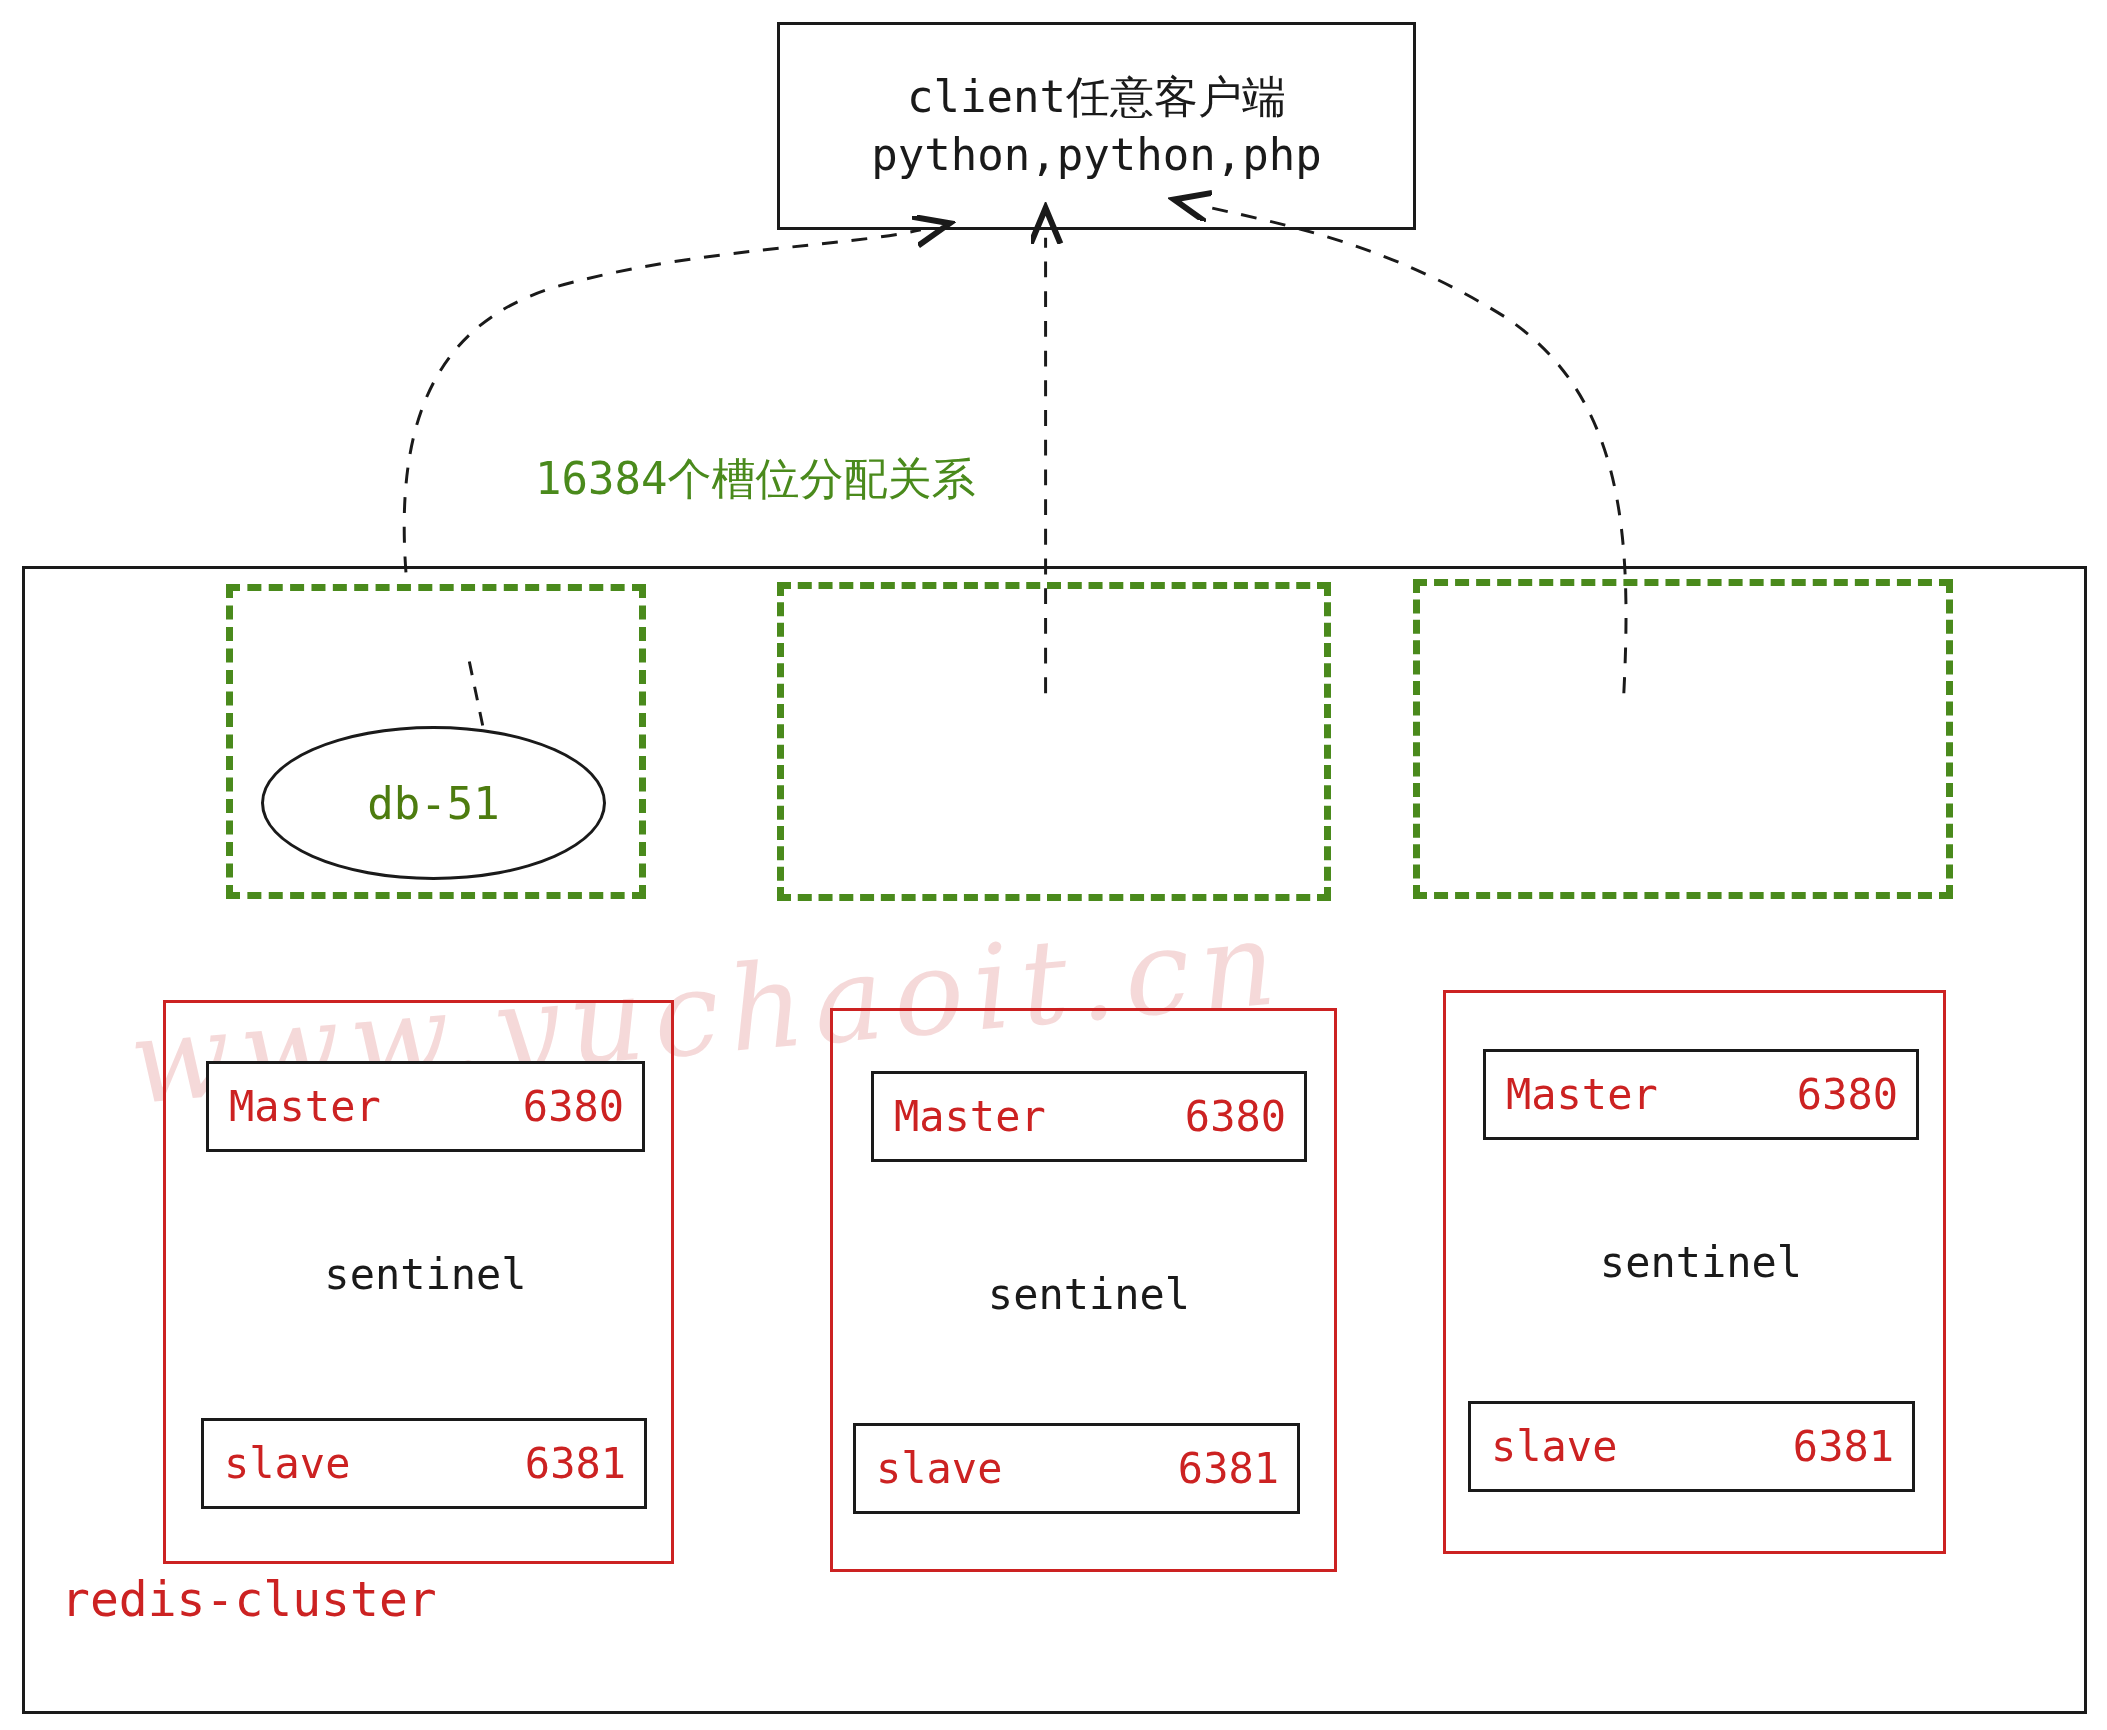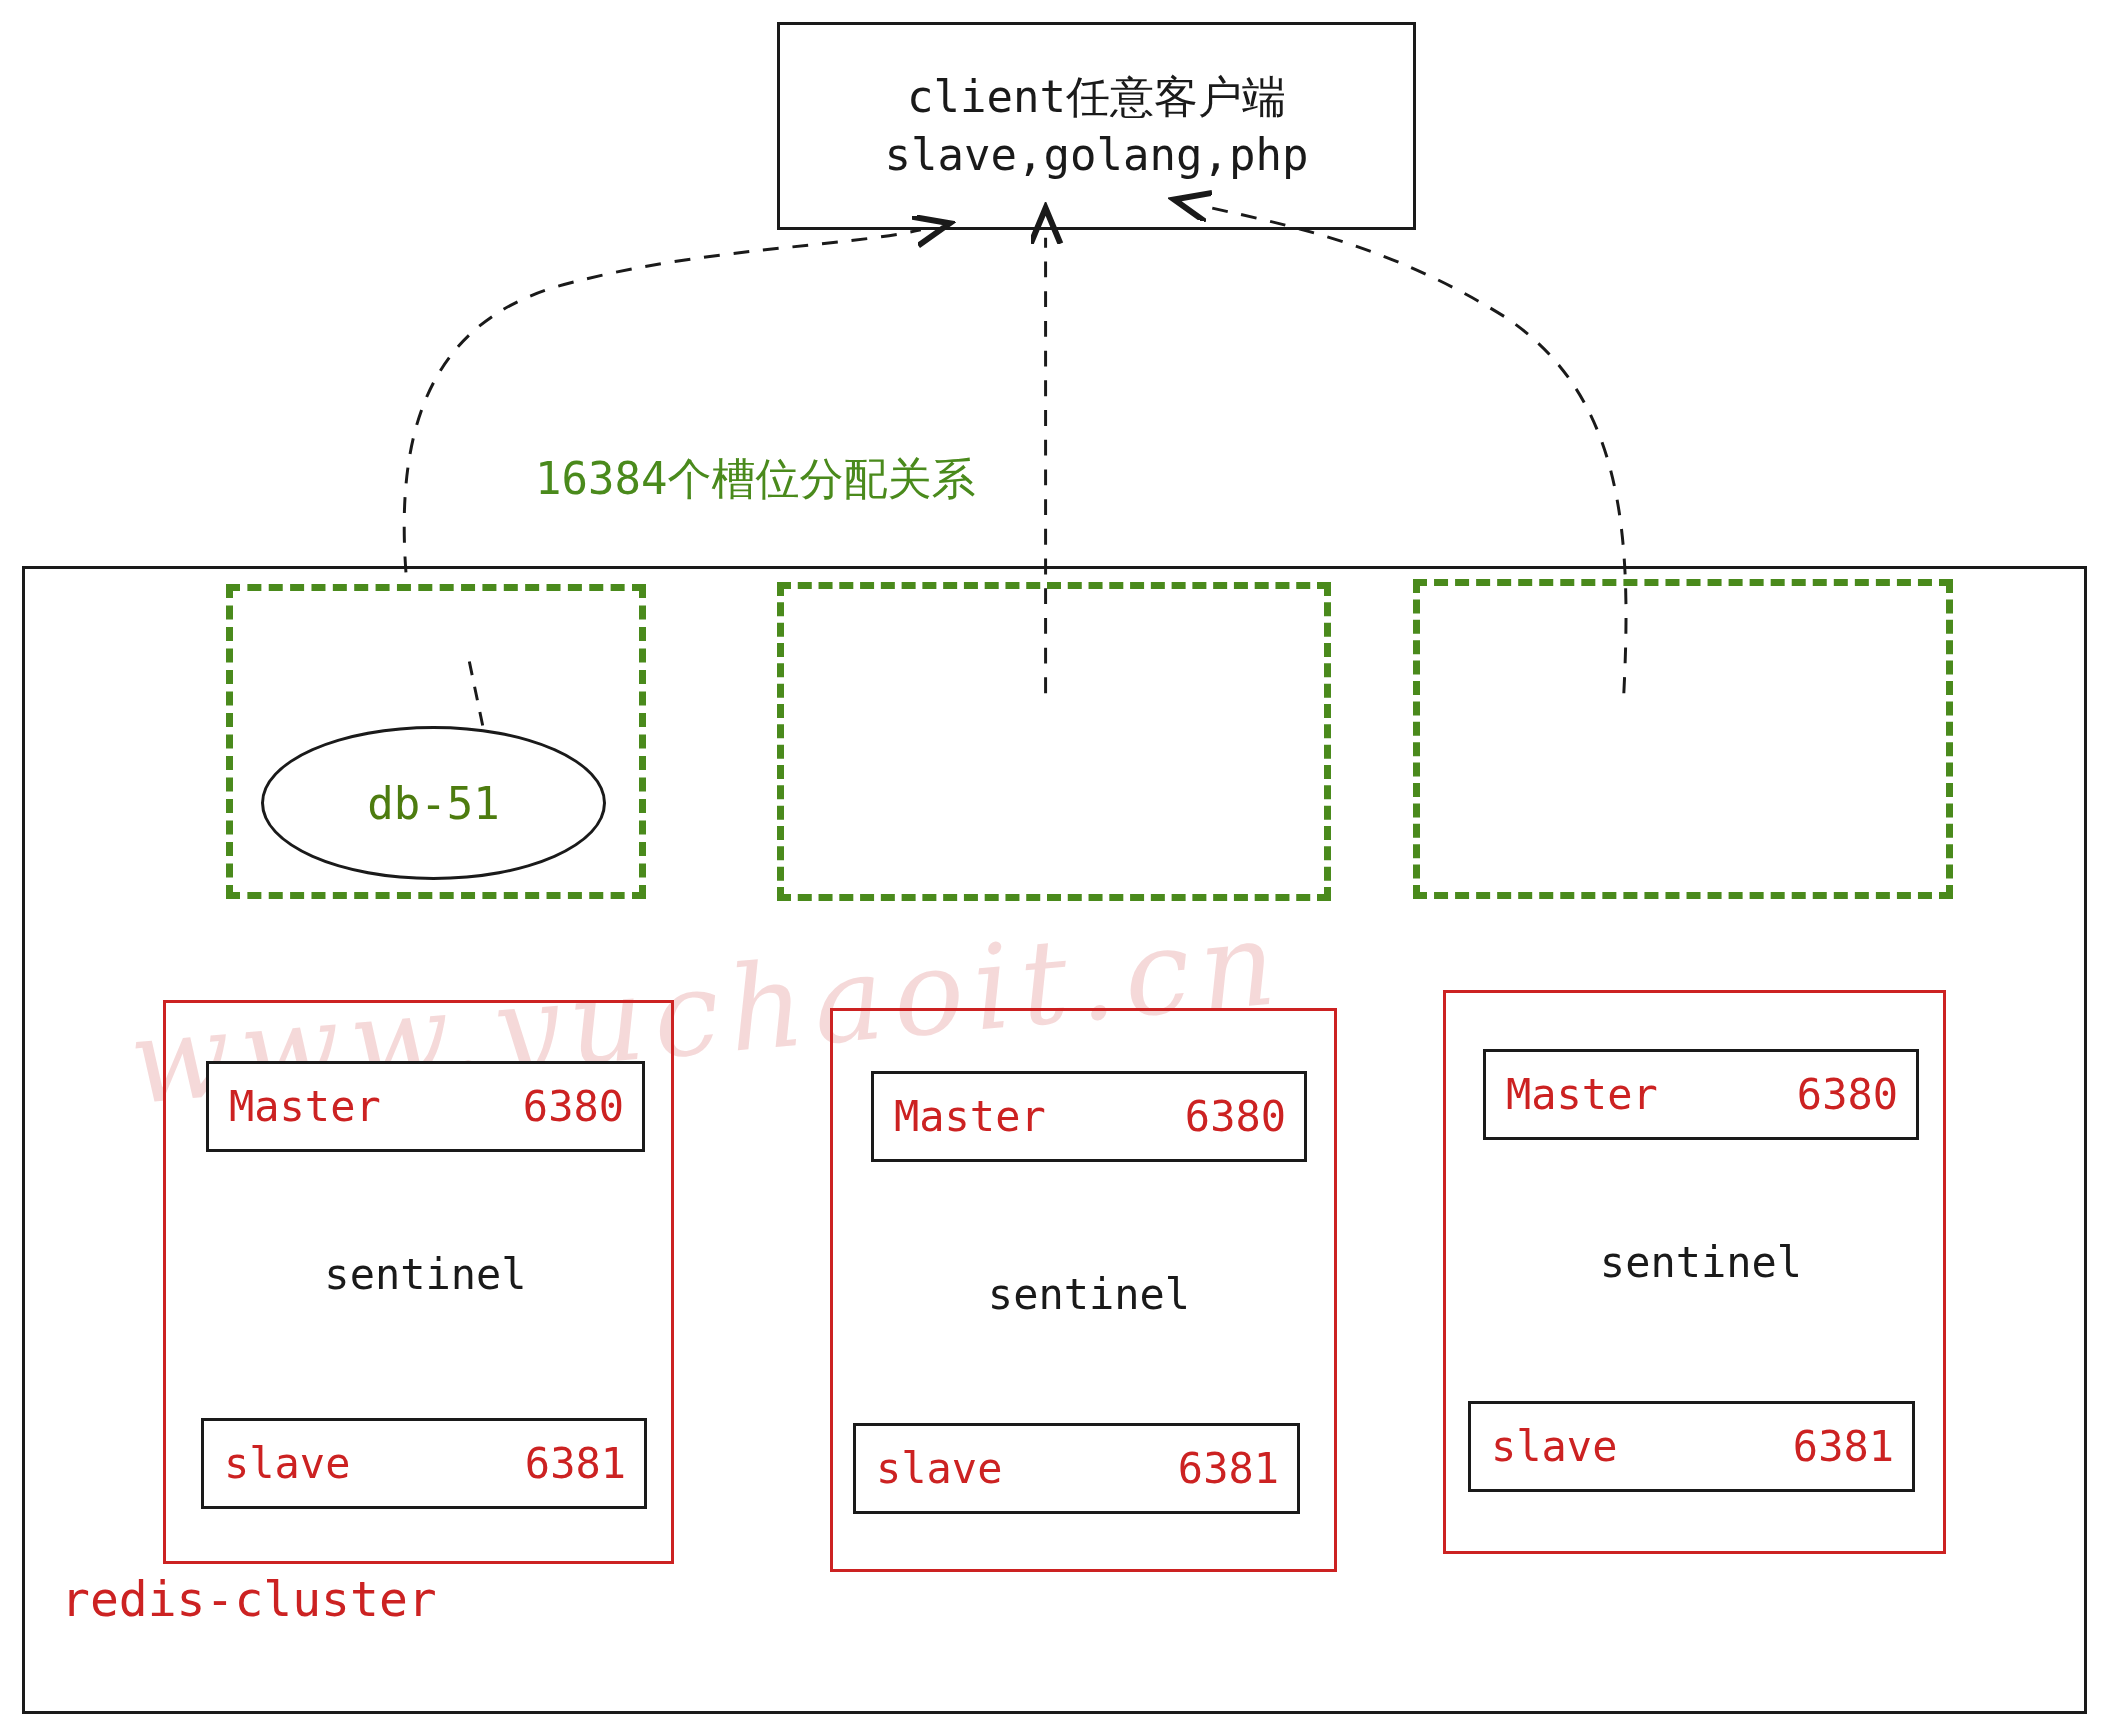--- a/index.html
+++ b/index.html
@@ -161,21 +161,21 @@
     user-select: none;
   }
 </style>
 </head>
 <body>
 
 <div id="canvas">
 
   <div class="client-box">
     <div class="client-line">client任意客户端</div>
-    <div class="client-line">slave,golang,php</div>
+    <div class="client-line">python,python,php</div>
   </div>
 
   <svg class="svg-layer" viewBox="0 0 2129 1748">
     <defs>
       <marker id="arrowhead" markerWidth="14" markerHeight="14" refX="2" refY="5" orient="auto">
         <path d="M0,0 L12,5 L0,10" fill="none" stroke="#1a1a1a" stroke-width="2"></path>
       </marker>
     </defs>
 
     <path d="M410,578 C400,440 430,330 560,290 C700,250 850,250 930,232" fill="none" stroke="#1a1a1a" stroke-width="3" stroke-dasharray="16,14" marker-end="url(#arrowhead)"></path>

